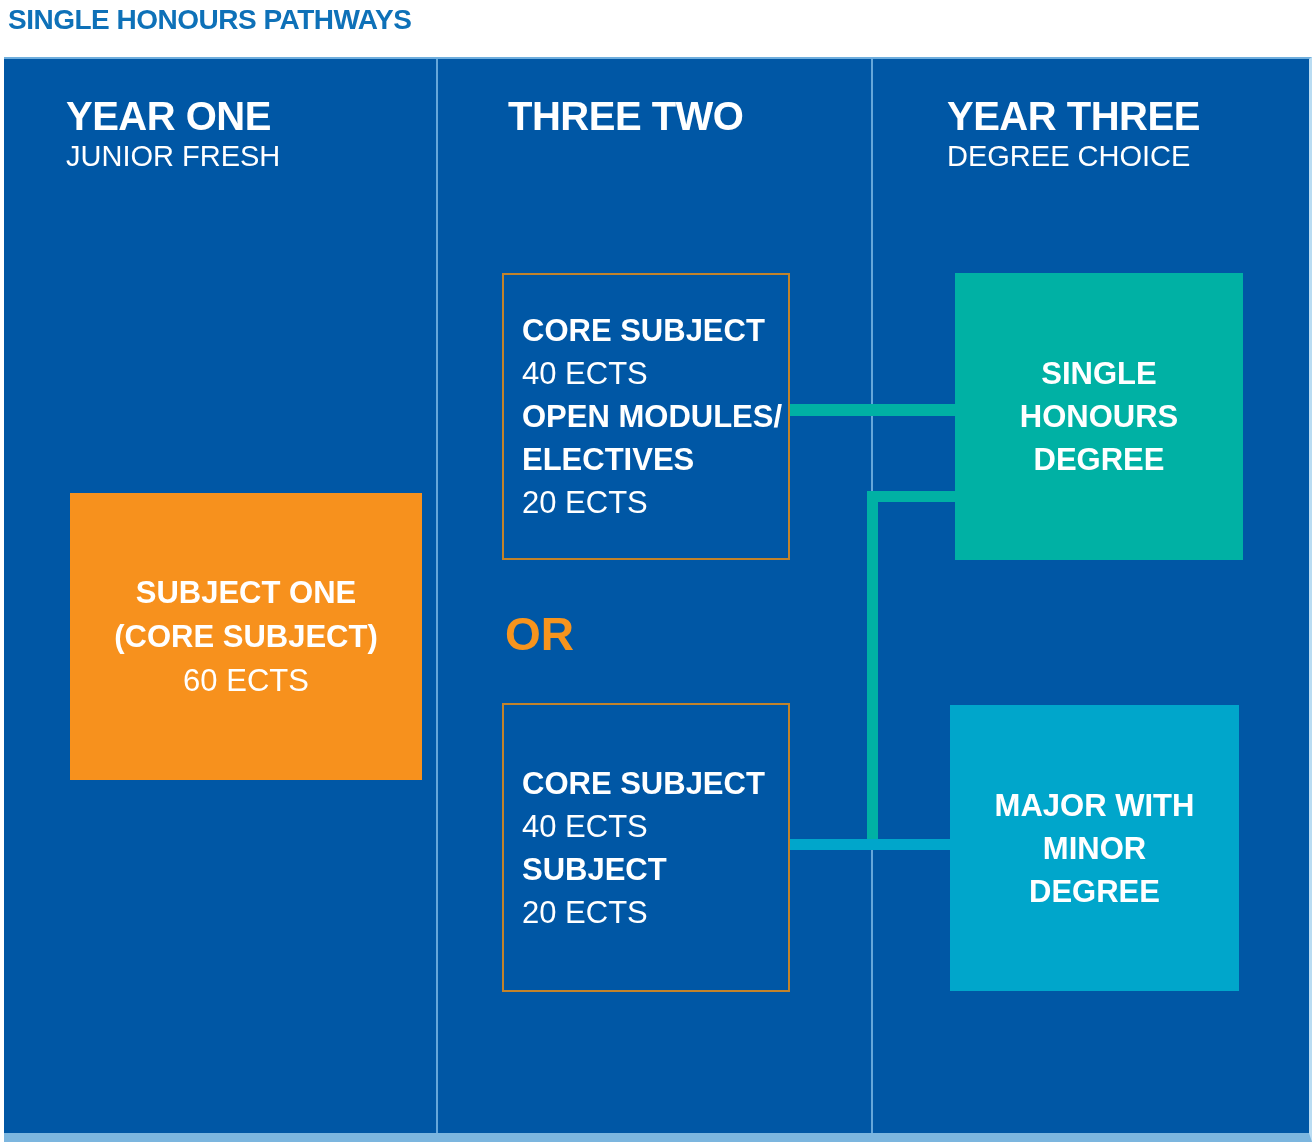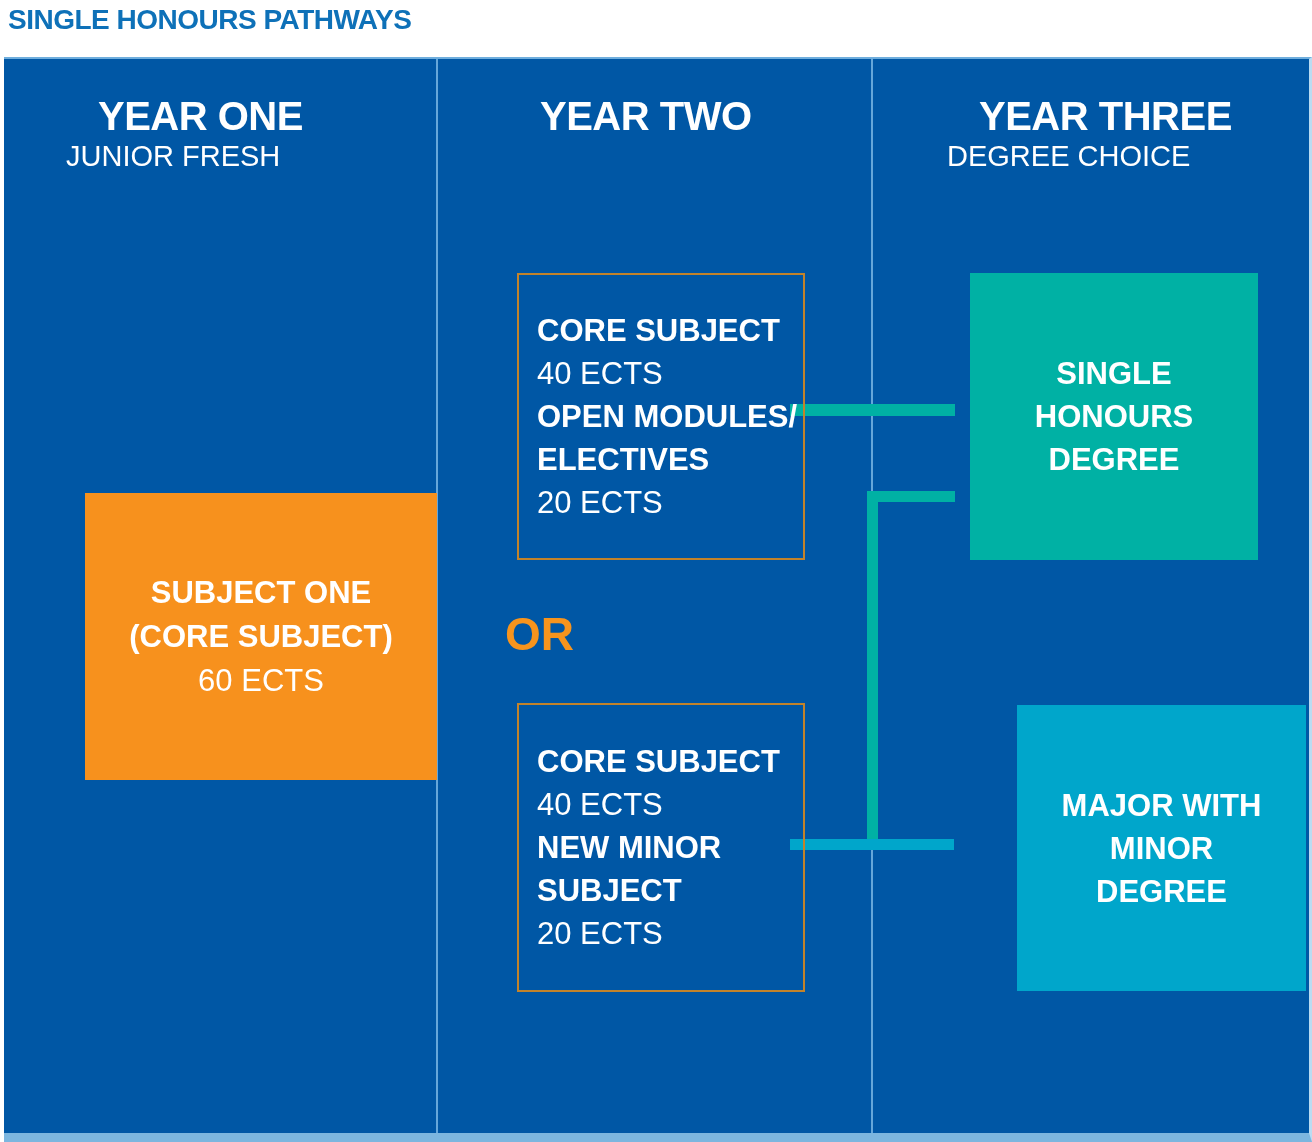--- a/index.html
+++ b/index.html
@@ -20,45 +20,45 @@
     border-top:2px solid var(--panel_top_border);
     border-right:3px solid var(--panel_right_border);
     border-bottom:9px solid var(--panel_bottom_border);
   }
   .divider{
     top:59px;width:2px;height:1074px;background:var(--divider_blue);z-index:1;
   }
   
   .col-header{z-index:3;color:#fff;}
   .col-header .h{
-    font-size:40px;font-weight:bold;line-height:44px;letter-spacing:-0.5px;white-space:nowrap;margin-left:32px;
+    font-size:40px;font-weight:bold;line-height:44px;letter-spacing:-0.5px;white-space:nowrap;
   }
   .col-header .sub{
     font-size:29px;font-weight:normal;line-height:32px;margin-top:2px;white-space:nowrap;
   }
   
-  .box{z-index:3;color:#fff;font-size:31px;box-sizing:border-box;display:flex;flex-direction:column;justify-content:center;margin-left:15px;}
+  .box{z-index:3;color:#fff;font-size:31px;box-sizing:border-box;display:flex;flex-direction:column;justify-content:center;}
   .box .b{font-weight:bold;}
   .box .r{font-weight:normal;}
   .box-subject-one{
     left:70px;top:493px;width:352px;height:287px;background:var(--box_fill_orange);
     text-align:center;line-height:44px;
   }
   .box-outline{
     left:502px;width:288px;border:2px solid var(--box_border_orange);
     padding-left:18px;line-height:43px;background:transparent;
   }
   .box-y2-opt1{top:273px;height:287px;}
   .box-y2-opt2{top:703px;height:289px;}
   .or-label{
     left:505px;top:607px;font-size:46px;font-weight:bold;color:var(--orange);z-index:3;
   }
   .box-solid{text-align:center;line-height:43px;font-weight:bold;}
   .box-single-honours{left:955px;top:273px;width:288px;height:287px;background:var(--teal);}
-  .box-major-minor{left:1002px;top:705px;width:289px;height:286px;background:var(--cyan);}
+  .box-major-minor{left:950px;top:705px;width:289px;height:286px;background:var(--cyan);}
   
   .connector{z-index:2;}
   .conn-core-to-sh{left:790px;top:404px;width:165px;height:12px;background:var(--teal);}
   .conn-sh-stub{left:867px;top:491px;width:88px;height:11px;background:var(--teal);}
   .conn-sh-vertical{left:867px;top:491px;width:11px;height:349px;background:var(--teal);}
   .conn-minor-to-mm{left:790px;top:839px;width:164px;height:11px;background:var(--cyan);}
 </style>
 </head>
 <body>
 
@@ -66,21 +66,21 @@
 
 <div class="abs panel"></div>
 <div class="abs divider" style="left:436px;"></div>
 <div class="abs divider" style="left:871px;"></div>
 
 <div class="abs col-header" style="left:66px;top:94px;">
   <div class="h">YEAR ONE</div>
   <div class="sub">JUNIOR FRESH</div>
 </div>
 <div class="abs col-header" style="left:508px;top:94px;">
-  <div class="h">YEAR TWO</div>
+  <div class="h">THREE TWO</div>
 </div>
 <div class="abs col-header" style="left:947px;top:94px;">
   <div class="h">YEAR THREE</div>
   <div class="sub">DEGREE CHOICE</div>
 </div>
 
 <div class="abs connector conn-core-to-sh"></div>
 <div class="abs connector conn-sh-vertical"></div>
 <div class="abs connector conn-sh-stub"></div>
 <div class="abs connector conn-minor-to-mm"></div>
@@ -97,21 +97,20 @@
   <div class="b">OPEN MODULES/</div>
   <div class="b">ELECTIVES</div>
   <div class="r">20 ECTS</div>
 </div>
 
 <div class="abs or-label">OR</div>
 
 <div class="abs box box-outline box-y2-opt2">
   <div class="b">CORE SUBJECT</div>
   <div class="r">40 ECTS</div>
-  <div class="b">NEW MINOR</div>
   <div class="b">SUBJECT</div>
   <div class="r">20 ECTS</div>
 </div>
 
 <div class="abs box box-solid box-single-honours">
   <div>SINGLE</div>
   <div>HONOURS</div>
   <div>DEGREE</div>
 </div>
 

